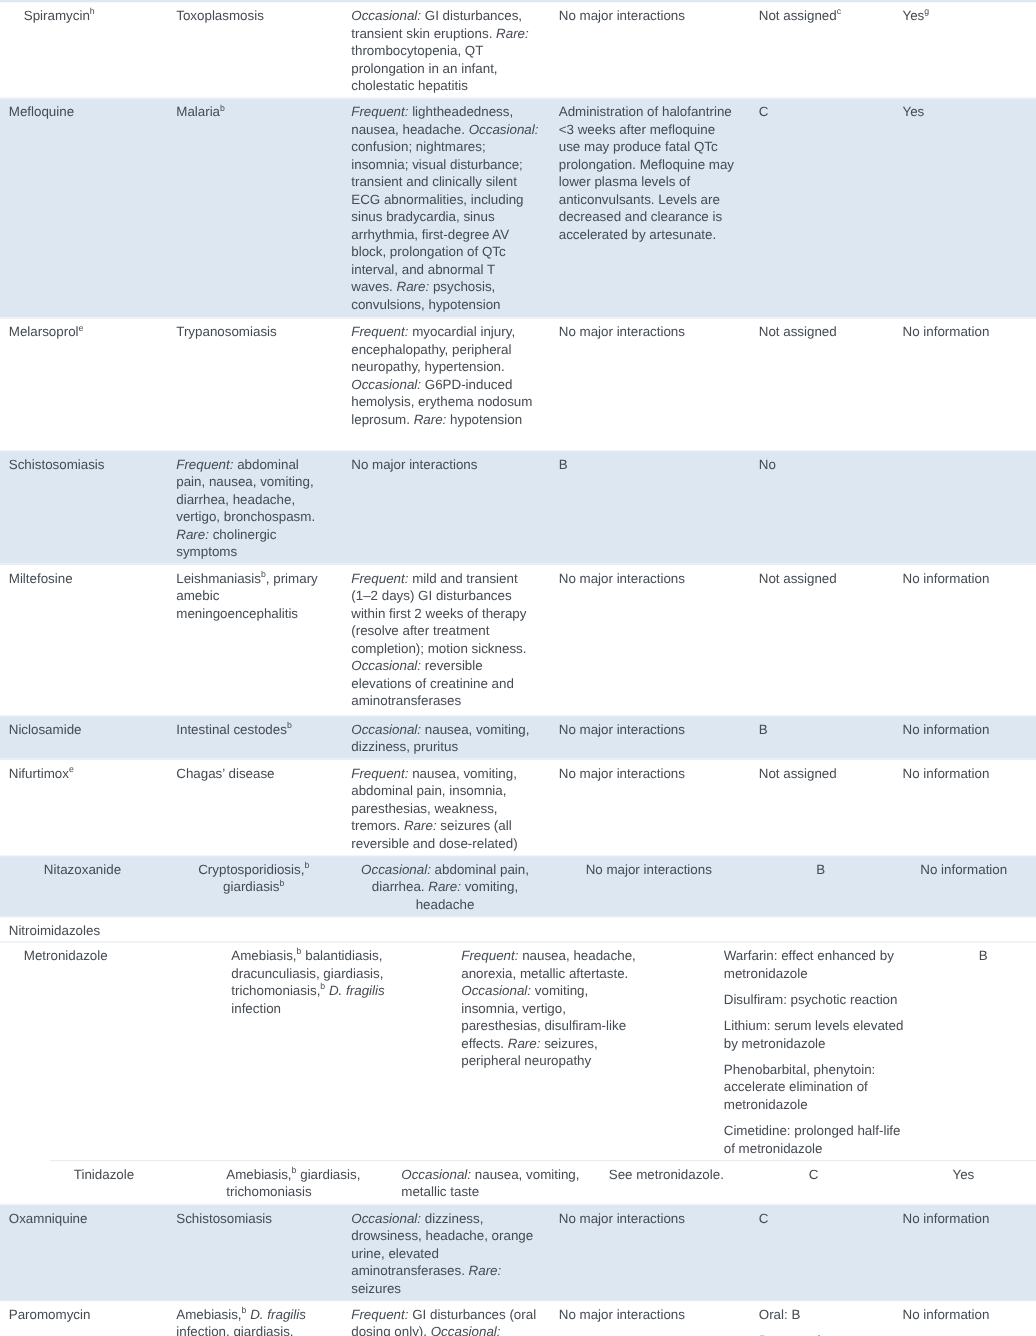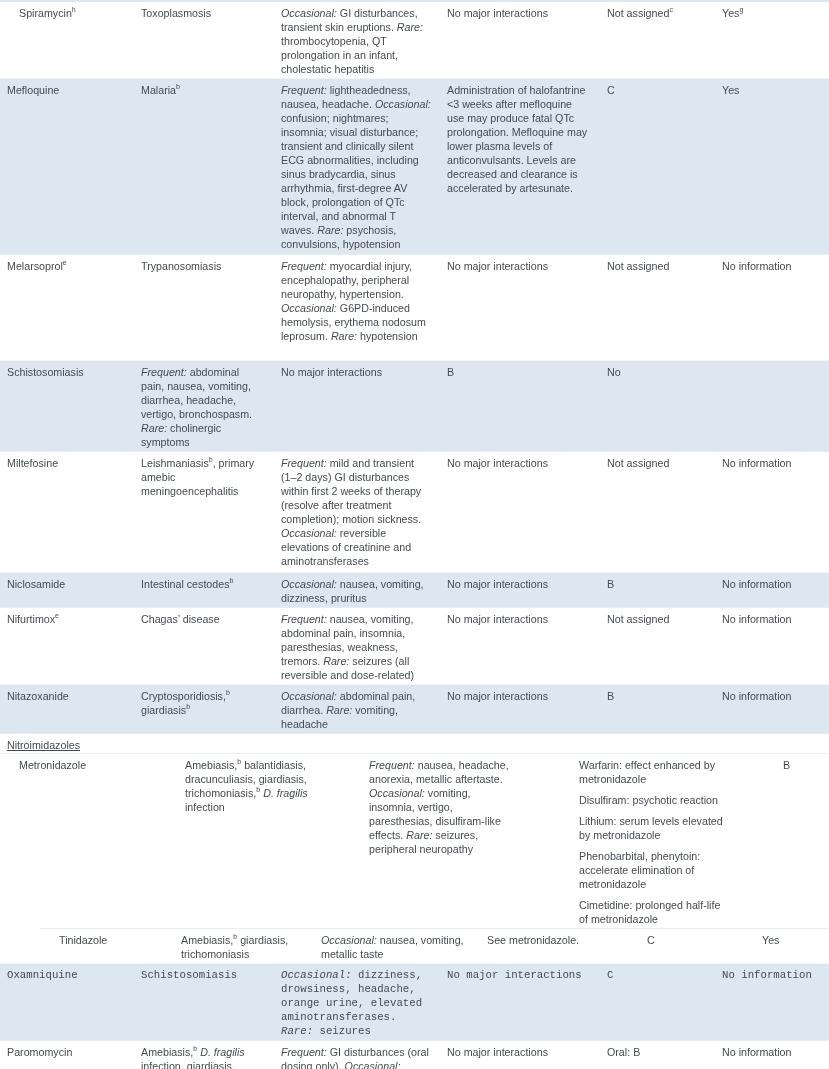--- a/index.html
+++ b/index.html
@@ -23,21 +23,21 @@
     grid-template-columns:134px 140px 166px 160px 115px 114px;
     border-top:1px solid var(--sep);
     background:#ffffff;
   }
   .row:first-child{border-top:none;}
   .row.shaded{background:var(--shaded);border-top:1.5px solid #f2f6fa;}
   .cell{padding:4px 9px 2px 7px;}
   .cell.indent{padding-left:19px;}
   .cell p{margin:0 0 7px 0;}
   .cell p:last-child{margin-bottom:0;}
-  .row.group .cell{padding-bottom:1px;text-decoration:underline;}
+  .row.group .cell{padding-bottom:1px;}
   sup{font-size:7px;line-height:0;vertical-align:super;letter-spacing:0;}
   i{font-style:italic;}
 </style>
 </head>
 <body>
 
 <div class="edge-strip top"></div>
 <div class="drug-table" id="drug-table">
     <div class="row" style="min-height: 73px;">
       <div class="cell indent">
@@ -169,21 +169,21 @@
       <div class="cell">
         <p>No major interactions</p>
       </div>
       <div class="cell">
         <p>Not assigned</p>
       </div>
       <div class="cell">
         <p>No information</p>
       </div>
     </div>
-    <div class="row shaded" style="min-height: 48px;">
+    <div class="row shaded" style="min-height: 48px; text-align: center;">
       <div class="cell">
         <p>Nitazoxanide</p>
       </div>
       <div class="cell">
         <p>Cryptosporidiosis,<sup>b</sup> giardiasis<sup>b</sup></p>
       </div>
       <div class="cell">
         <p><i>Occasional:</i> abdominal pain, diarrhea. <i>Rare:</i> vomiting, headache</p>
       </div>
       <div class="cell">
@@ -243,21 +243,21 @@
       <div class="cell">
         <p>See metronidazole.</p>
       </div>
       <div class="cell">
         <p>C</p>
       </div>
       <div class="cell">
         <p>Yes</p>
       </div>
     </div>
-    <div class="row shaded" style="min-height: 62px; font-family: Liberation Mono, monospace;">
+    <div class="row shaded" style="min-height: 62px;">
       <div class="cell">
         <p>Oxamniquine</p>
       </div>
       <div class="cell">
         <p>Schistosomiasis</p>
       </div>
       <div class="cell">
         <p><i>Occasional:</i> dizziness, drowsiness, headache, orange urine, elevated aminotransferases. <i>Rare:</i> seizures</p>
       </div>
       <div class="cell">

